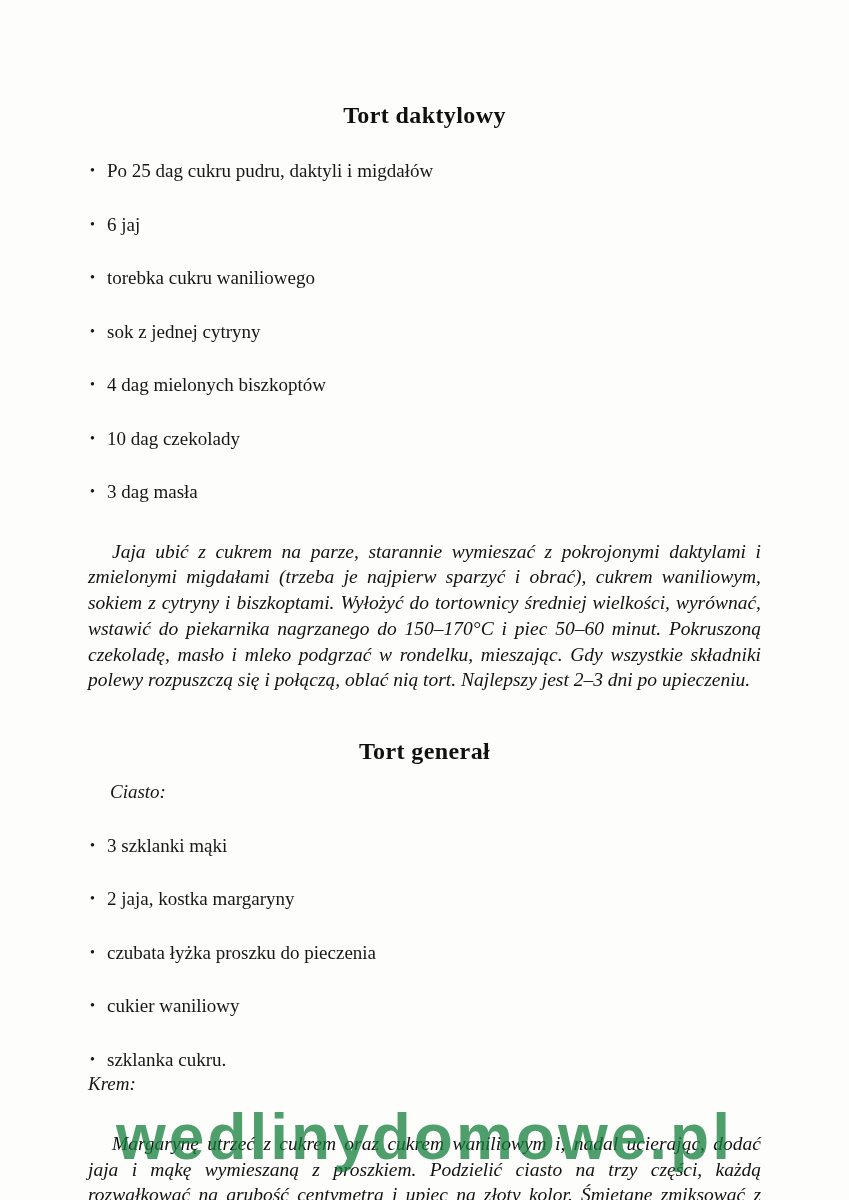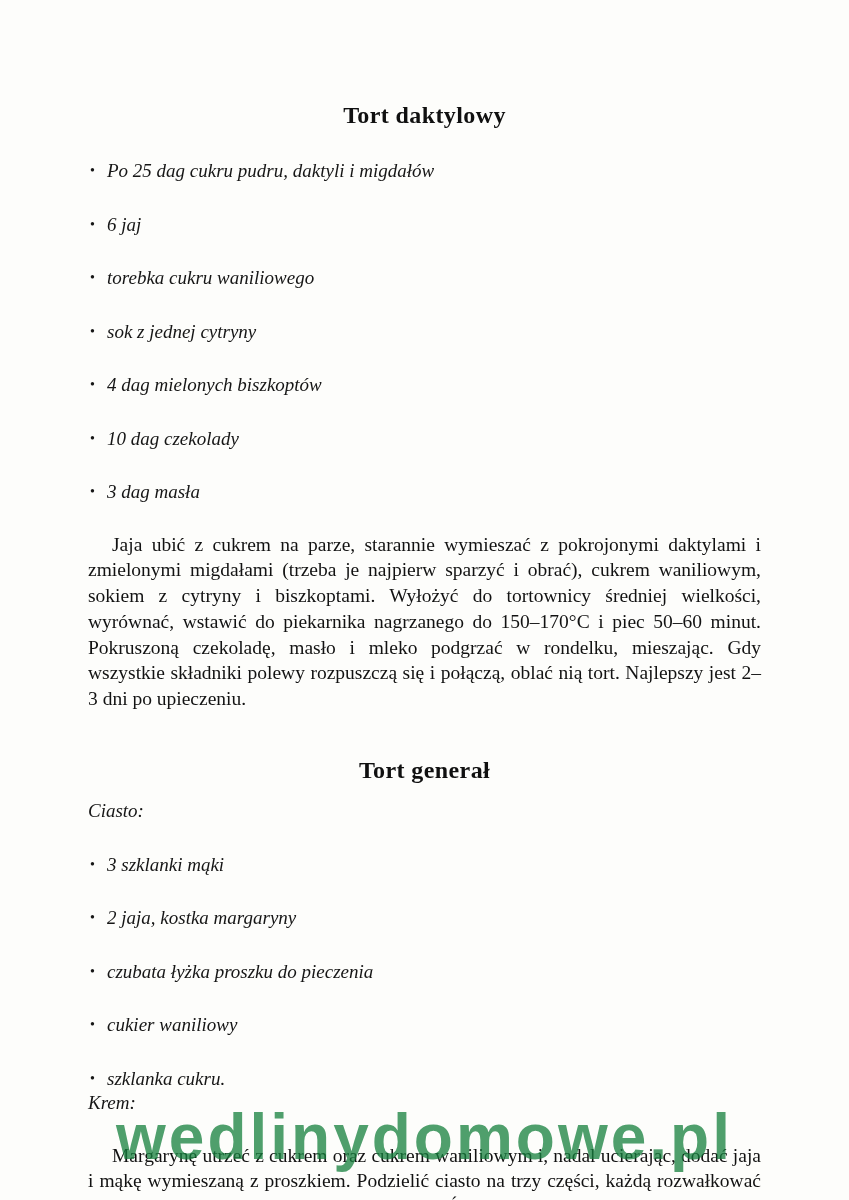--- a/index.html
+++ b/index.html
@@ -29,21 +29,20 @@
   }
   .recipe-title.second {
     margin-top: 43px;
   }
   ul.ingredients {
     list-style: none;
     margin-top: 16px;
   }
   li.ingredient {
     position: relative;
-    font-style: italic;
     font-size: 19px;
     line-height: 24.5px;
     padding-left: 19px;
     color: #161616;
     margin-top: 29px;
   }
   li.ingredient::before {
     content: "\2022";
     position: absolute;
     left: 2px;
@@ -54,31 +53,33 @@
     color: #161616;
   }
   .section-label {
     font-style: italic;
     font-size: 19px;
     line-height: 24.5px;
     color: #161616;
   }
   .section-label.first {
     margin-top: 14px;
+    margin-left: 22px;
   }
   ul.ingredients.tight {
     margin-top: 0;
   }
   p.instructions {
-    margin-top: 27px;
+    margin-top: 34px;
     font-size: 19.5px;
     line-height: 25.8px;
     text-align: justify;
     text-indent: 24px;
     color: #121212;
+    font-style: italic;
   }
   .watermark {
     position: absolute;
     left: 0;
     right: 0;
     bottom: 26px;
     text-align: center;
     font-family: "Liberation Sans", sans-serif;
     font-weight: bold;
     font-size: 64px;

